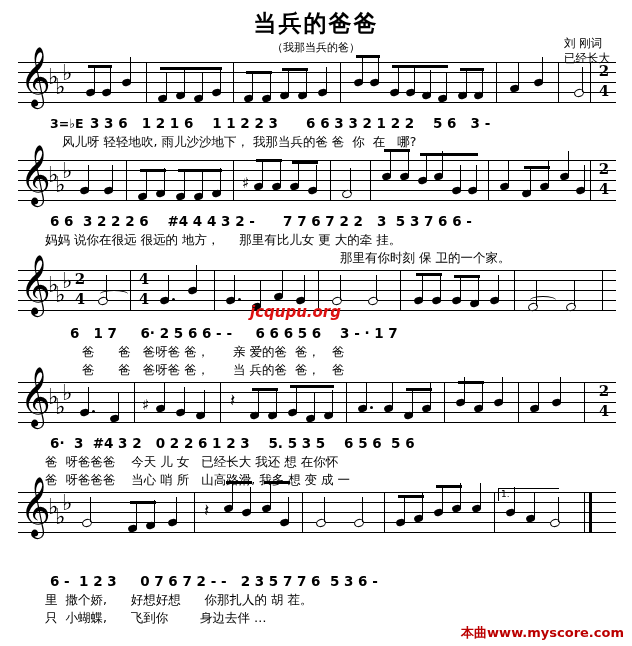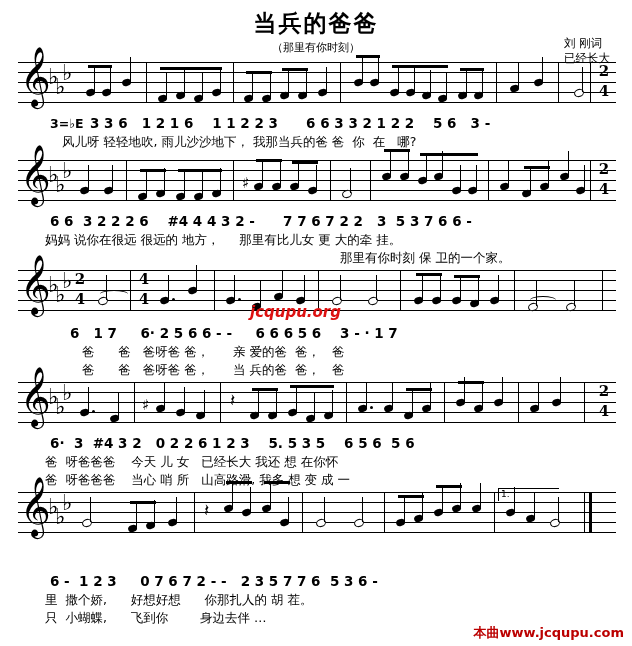--- a/index.html
+++ b/index.html
@@ -111,21 +111,21 @@
     height:12px;
   }
   .volta span{position:absolute;top:0px;left:2px;font-size:9px;font-family:"DejaVu Sans",sans-serif;}
 </style>
 </head>
 <body>
 
 <div class="sheet">
 
   <div class="title">当兵的爸爸</div>
-  <div class="subtitle">（那里有你时刻）</div>
+  <div class="subtitle">（我那当兵的爸）</div>
   <div class="credits">
     <div>刘 刚词</div>
     <div>已经长大</div>
   </div>
 
   <div class="system" style="top:62px;">
     <div class="staff">
       <div class="line l0"></div>
         <div class="line l1"></div>
         <div class="line l2"></div>
@@ -554,14 +554,14 @@
   </div>
 
   <div class="volta" style="left:498px;top:488px;width:60px;">
     <span>1.</span>
   </div>
 
   <div class="numrow" style="top:573px;left:50px;">6 -  1 2 3     0 7 6 7 2 - -   2 3 5 7 7 6  5 3 6 -</div>
   <div class="lyrrow" style="top:592px;left:45px;">里  撒个娇,      好想好想      你那扎人的 胡 茬。</div>
   <div class="lyrrow" style="top:610px;left:45px;">只  小蝴蝶,      飞到你        身边去伴 …</div>
 
-  <div class="wm-bottom">本曲www.jcqupu.com</div>
+  <div class="wm-bottom">本曲www.myscore.com</div>
 </div>
 
 </body></html>

